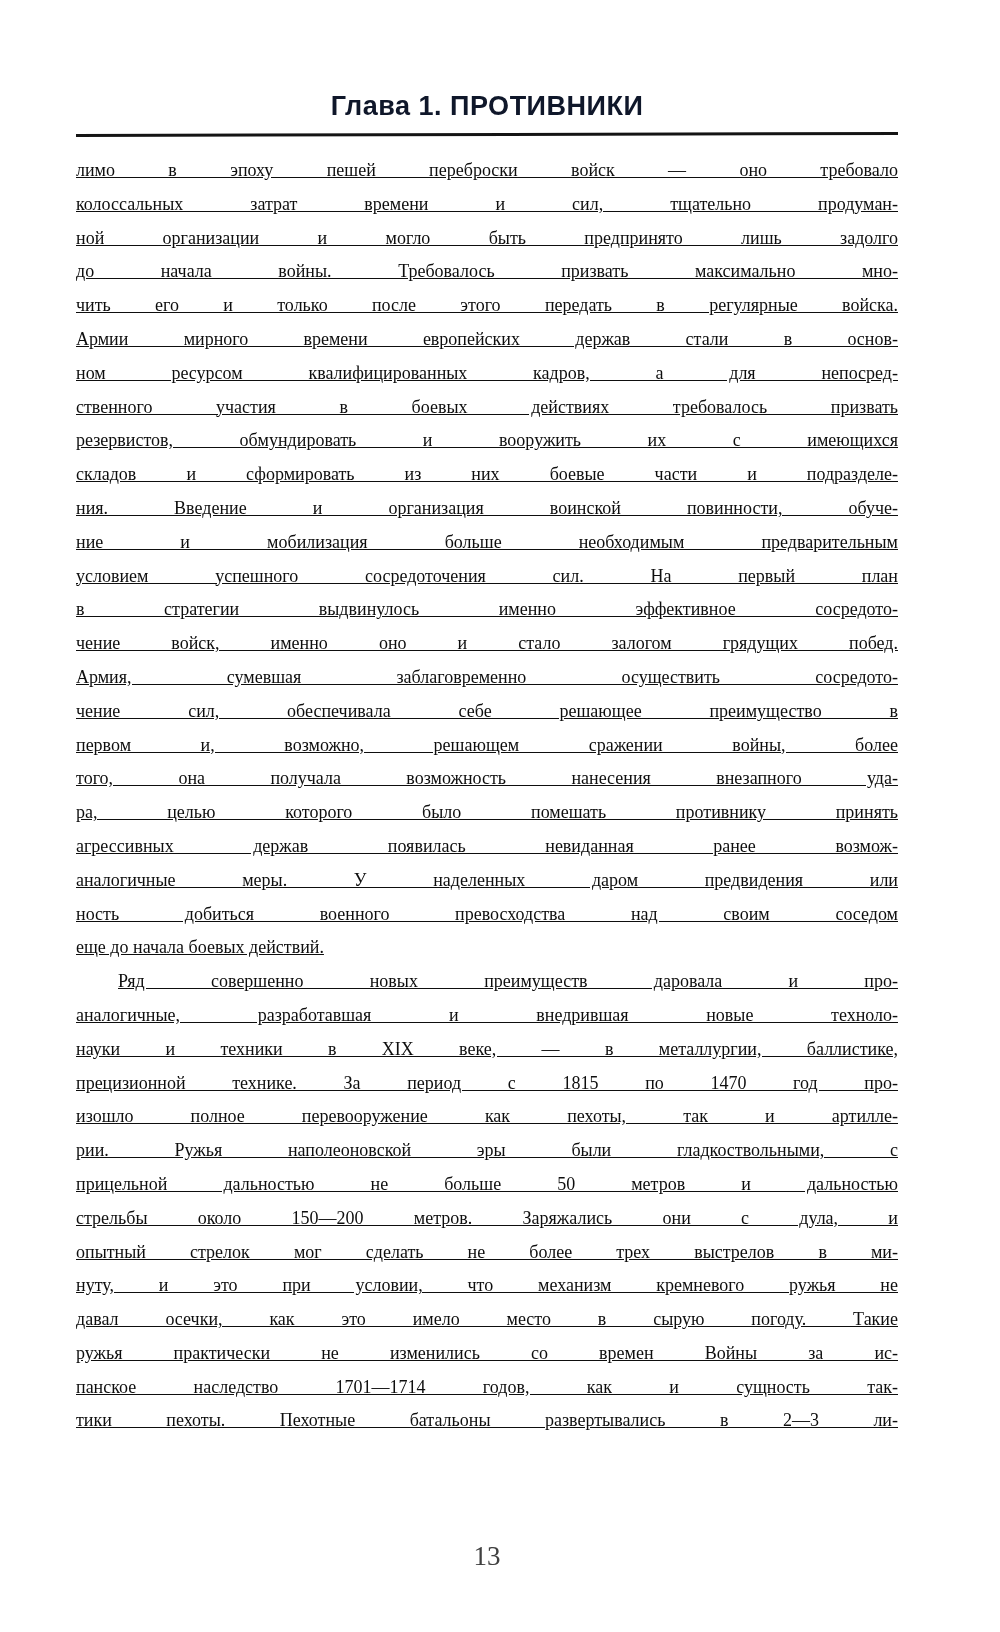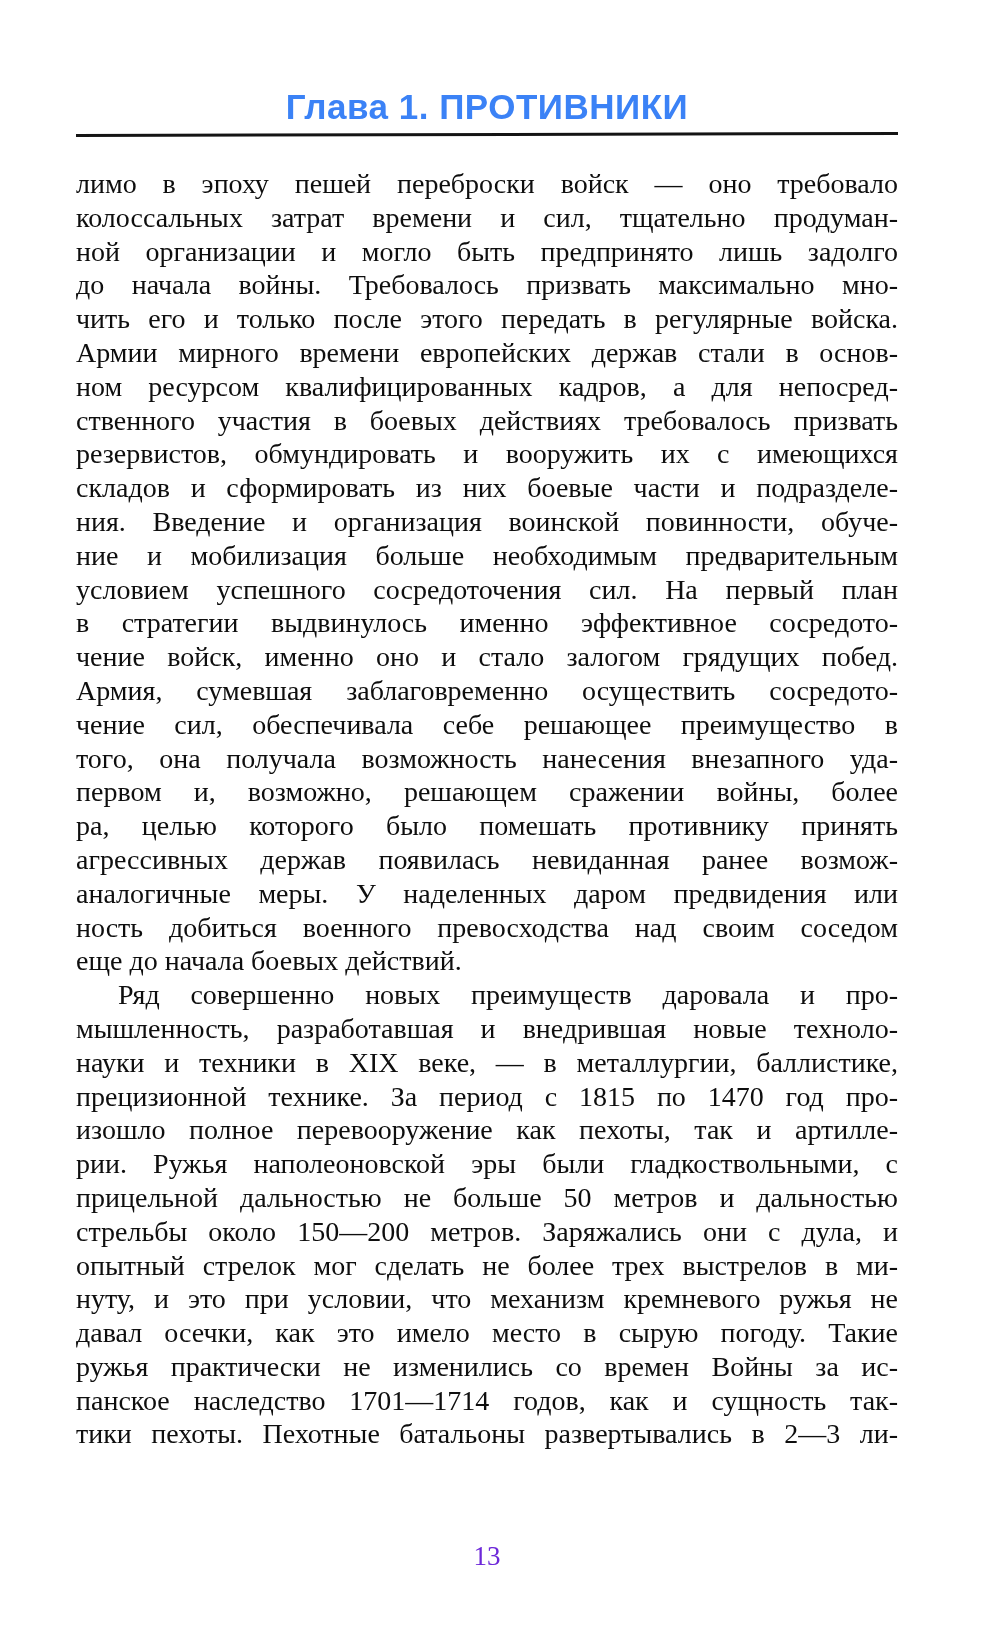--- a/index.html
+++ b/index.html
@@ -20,56 +20,57 @@
     position: absolute;
     left: 76px;
     top: 0;
     width: 822px;
   }
   .chapter-title {
     margin-top: 93px;
     text-align: center;
     font-family: "Liberation Sans", sans-serif;
     font-weight: bold;
-    font-size: 35px;
+    font-size: 27px;
     line-height: 27px;
     letter-spacing: 0.5px;
-    color: #3b82f6;
+    color: #0f172a;
   }
   .header-rule {
     margin-top: 13px;
     height: 3px;
     background: #141414;
     transform: rotate(-0.15deg);
   }
   .body-text {
-    margin-top: 31px;
-    font-size: 28px;
+    margin-top: 18px;
+    font-size: 18px;
     line-height: 33.8px;
     color: #0e0e0e;
+    text-decoration: underline;
   }
   .line {
     text-align: justify;
     text-align-last: justify;
     min-height: 33.8px;
   }
   .line.para-end {
     text-align-last: left;
   }
   .line.indent {
     text-indent: 42px;
   }
   .page-number {
     position: absolute;
     left: 76px;
     width: 822px;
     top: 1541px;
     text-align: center;
     font-size: 27px;
-    color: #6d28d9;
+    color: #404040;
   }
 </style>
 </head>
 <body>
 
 <div class="page">
   <div class="column">
     <div class="chapter-title">Глава 1. ПРОТИВНИКИ</div>
     <div class="header-rule"></div>
     <div class="body-text" id="body-text">
@@ -83,29 +84,29 @@
         <div class="line">ственного участия в боевых действиях требовалось призвать</div>
         <div class="line">резервистов, обмундировать и вооружить их с имеющихся</div>
         <div class="line">складов и сформировать из них боевые части и подразделе-</div>
         <div class="line">ния. Введение и организация воинской повинности, обуче-</div>
         <div class="line">ние и мобилизация больше необходимым предварительным</div>
         <div class="line">условием успешного сосредоточения сил. На первый план</div>
         <div class="line">в стратегии выдвинулось именно эффективное сосредото-</div>
         <div class="line">чение войск, именно оно и стало залогом грядущих побед.</div>
         <div class="line">Армия, сумевшая заблаговременно осуществить сосредото-</div>
         <div class="line">чение сил, обеспечивала себе решающее преимущество в</div>
+        <div class="line">первом и, возможно, решающем сражении войны, более</div>
         <div class="line">того, она получала возможность нанесения внезапного уда-</div>
-        <div class="line">первом и, возможно, решающем сражении войны, более</div>
         <div class="line">ра, целью которого было помешать противнику принять</div>
         <div class="line">агрессивных держав появилась невиданная ранее возмож-</div>
         <div class="line">аналогичные меры. У наделенных даром предвидения или</div>
         <div class="line">ность добиться военного превосходства над своим соседом</div>
         <div class="line para-end">еще до начала боевых действий.</div>
         <div class="line indent">Ряд совершенно новых преимуществ даровала и про-</div>
-        <div class="line">мышленность, разработавшая и внедрившая новые техноло-</div>
+        <div class="line">аналогичные, разработавшая и внедрившая новые техноло-</div>
         <div class="line">науки и техники в XIX веке, — в металлургии, баллистике,</div>
         <div class="line">прецизионной технике. За период с 1815 по 1470 год про-</div>
         <div class="line">изошло полное перевооружение как пехоты, так и артилле-</div>
         <div class="line">рии. Ружья наполеоновской эры были гладкоствольными, с</div>
         <div class="line">прицельной дальностью не больше 50 метров и дальностью</div>
         <div class="line">стрельбы около 150—200 метров. Заряжались они с дула, и</div>
         <div class="line">опытный стрелок мог сделать не более трех выстрелов в ми-</div>
         <div class="line">нуту, и это при условии, что механизм кремневого ружья не</div>
         <div class="line">давал осечки, как это имело место в сырую погоду. Такие</div>
         <div class="line">ружья практически не изменились со времен Войны за ис-</div>

